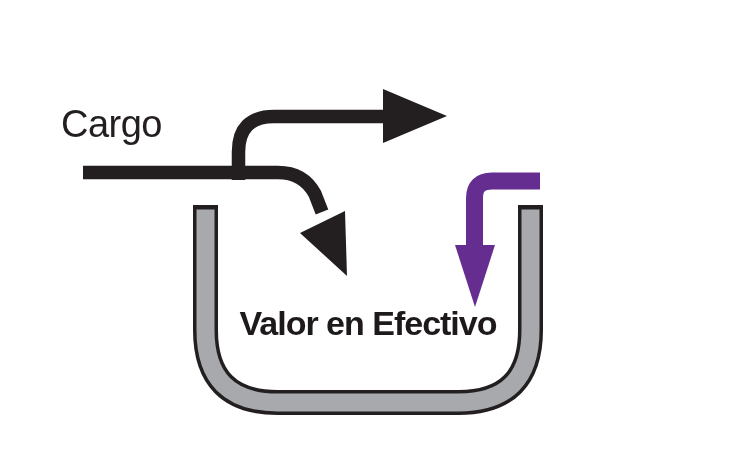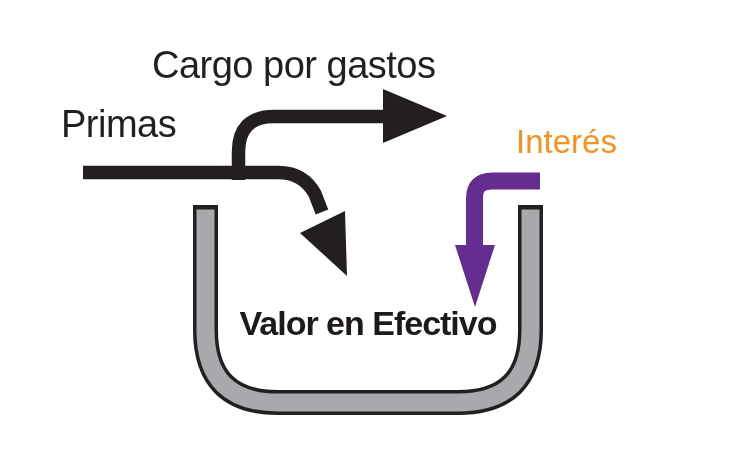--- a/index.html
+++ b/index.html
@@ -77,21 +77,19 @@
 
     <path d="M 238.5,180 L 238.5,152 Q 238.5,116.5 274,116.5 L 387,116.5" fill="none" stroke-width="13.5" stroke="#231F20"></path>
 
     <polygon points="447,116 383,89 383,143" fill="#231F20"></polygon>
 
     <path d="M 540,181 L 492,181 Q 474.5,181 474.5,198 L 474.5,247" fill="none" stroke-width="17" stroke="#662D91"></path>
 
     <polygon points="475,307 455,245 495,245" fill="#662D91"></polygon>
   </svg>
 
-  <div class="label label-expense">Cargo por gastos</div>
 
-  <div class="label label-premiums">Primas</div>
+  <div class="label label-premiums">Cargo</div>
 
-  <div class="label label-interest">Interés</div>
 
   <div class="label label-cashvalue">Valor en Efectivo</div>
 
 </div>
 
 </body></html>

